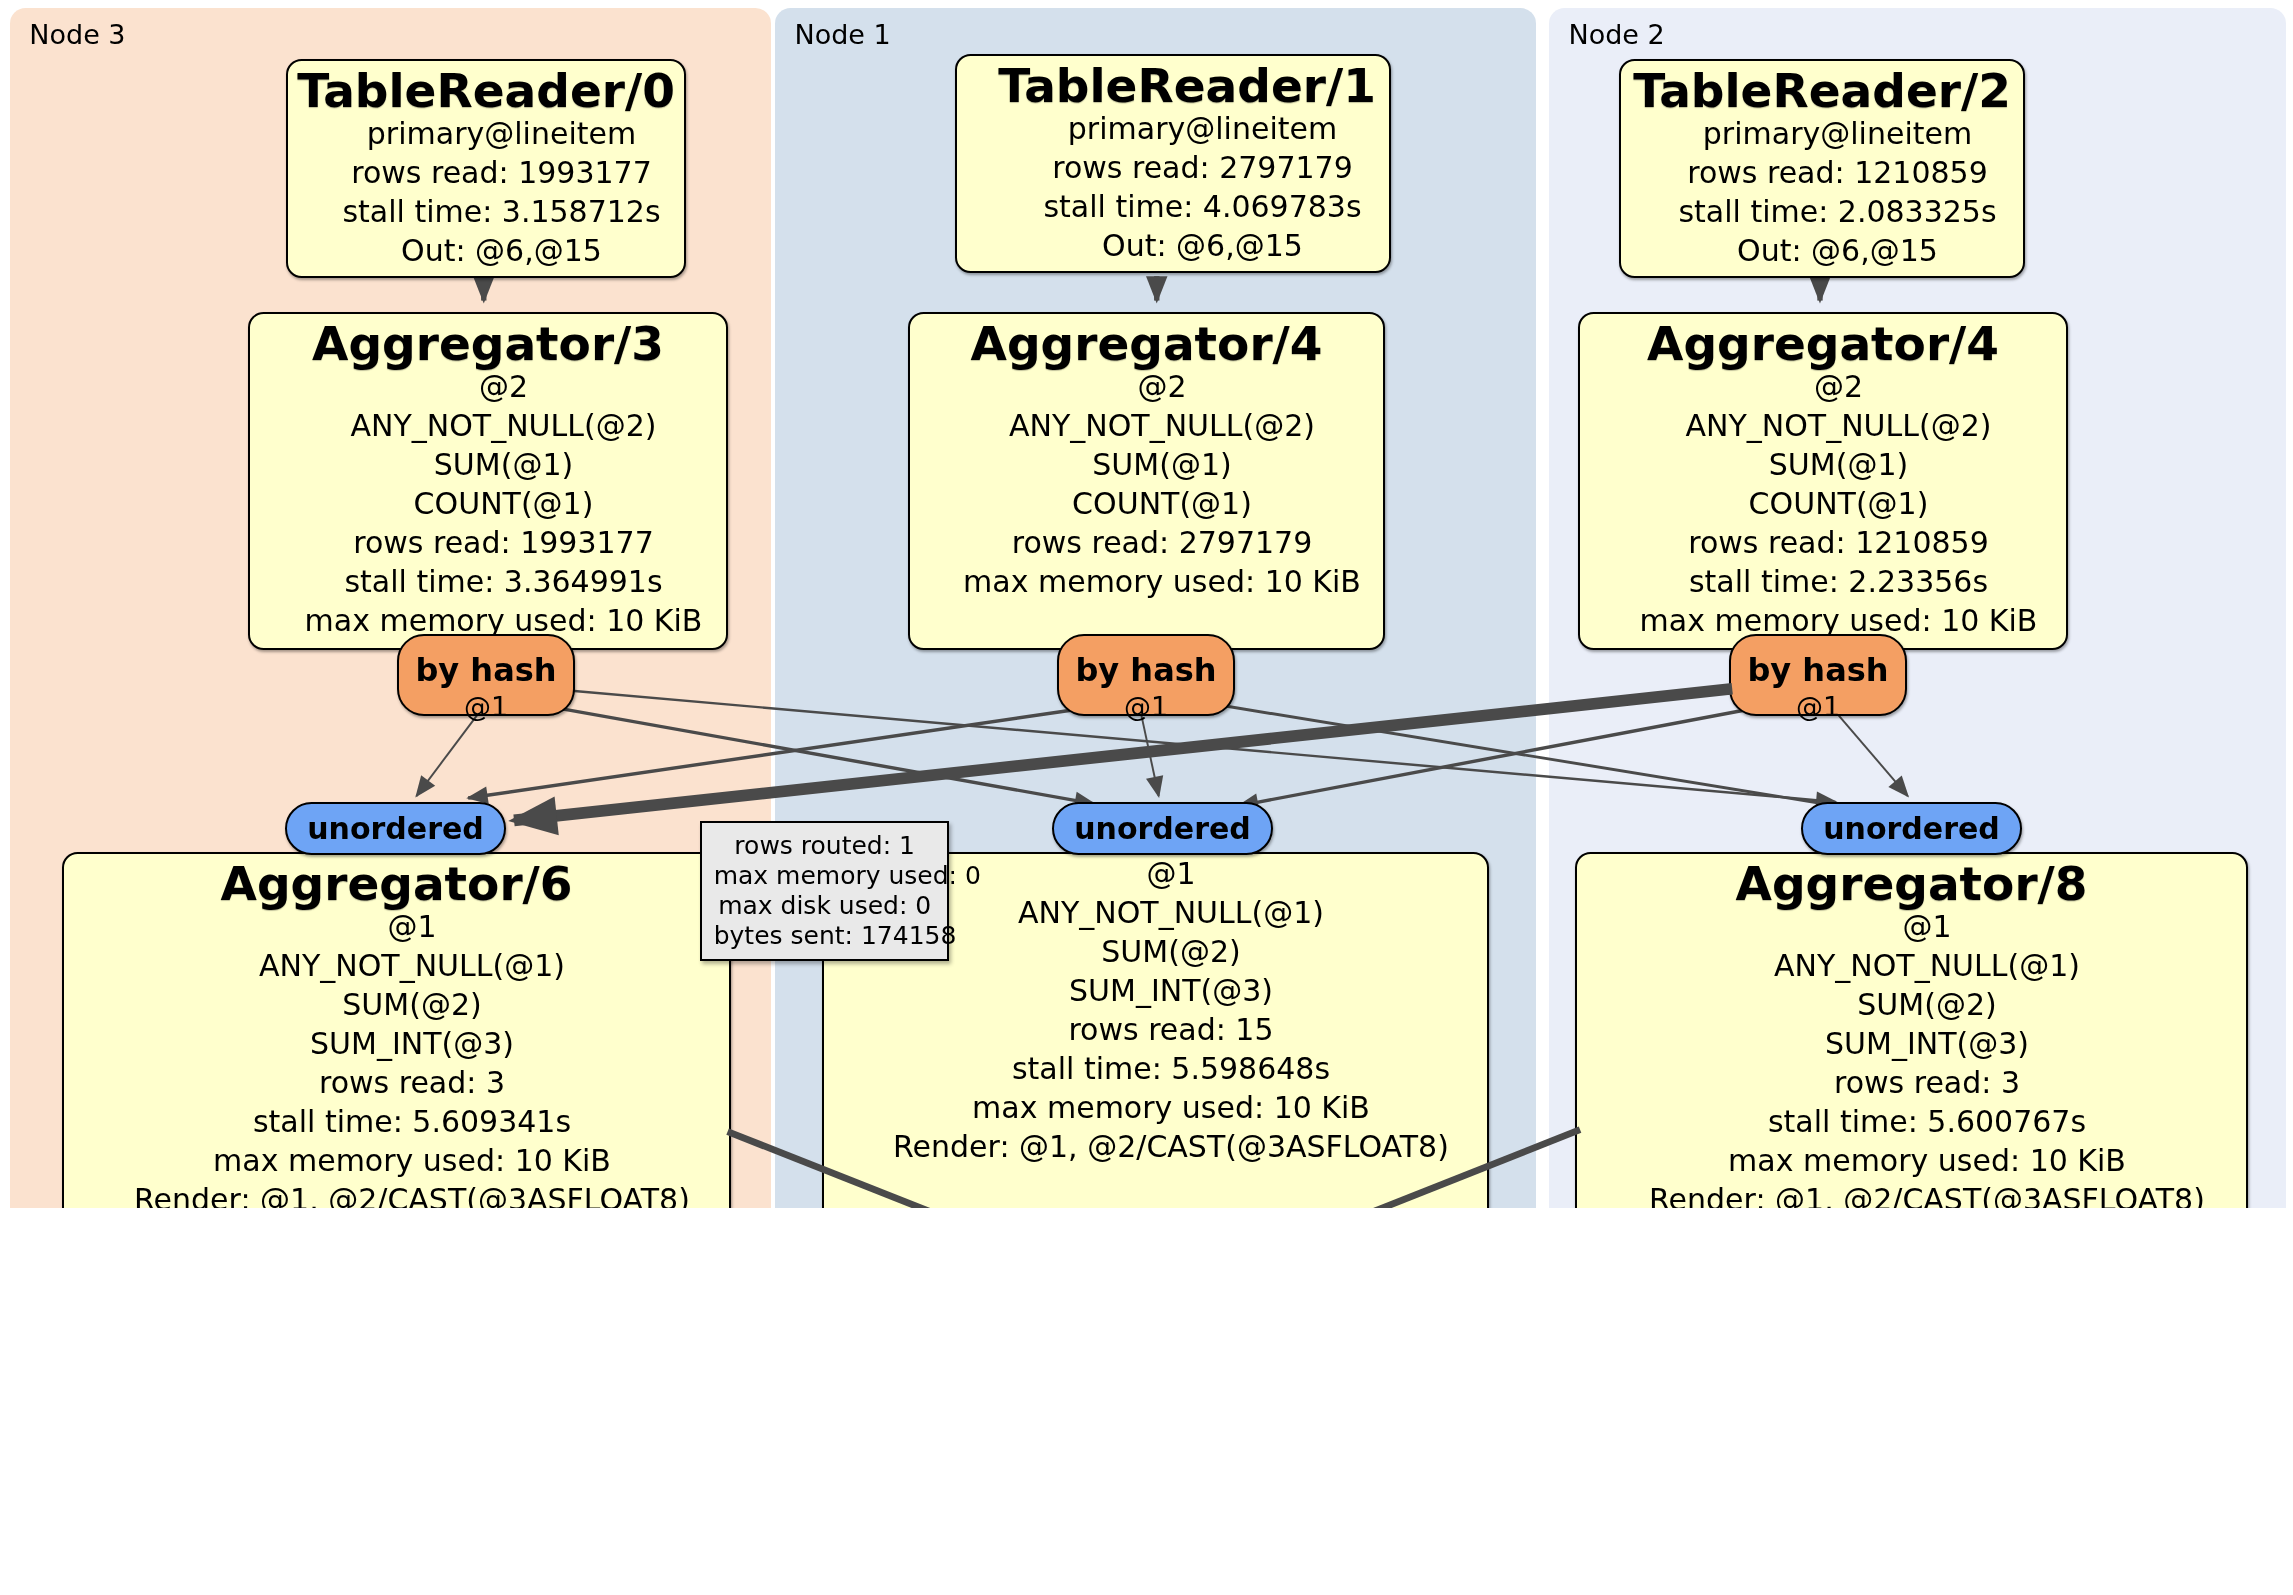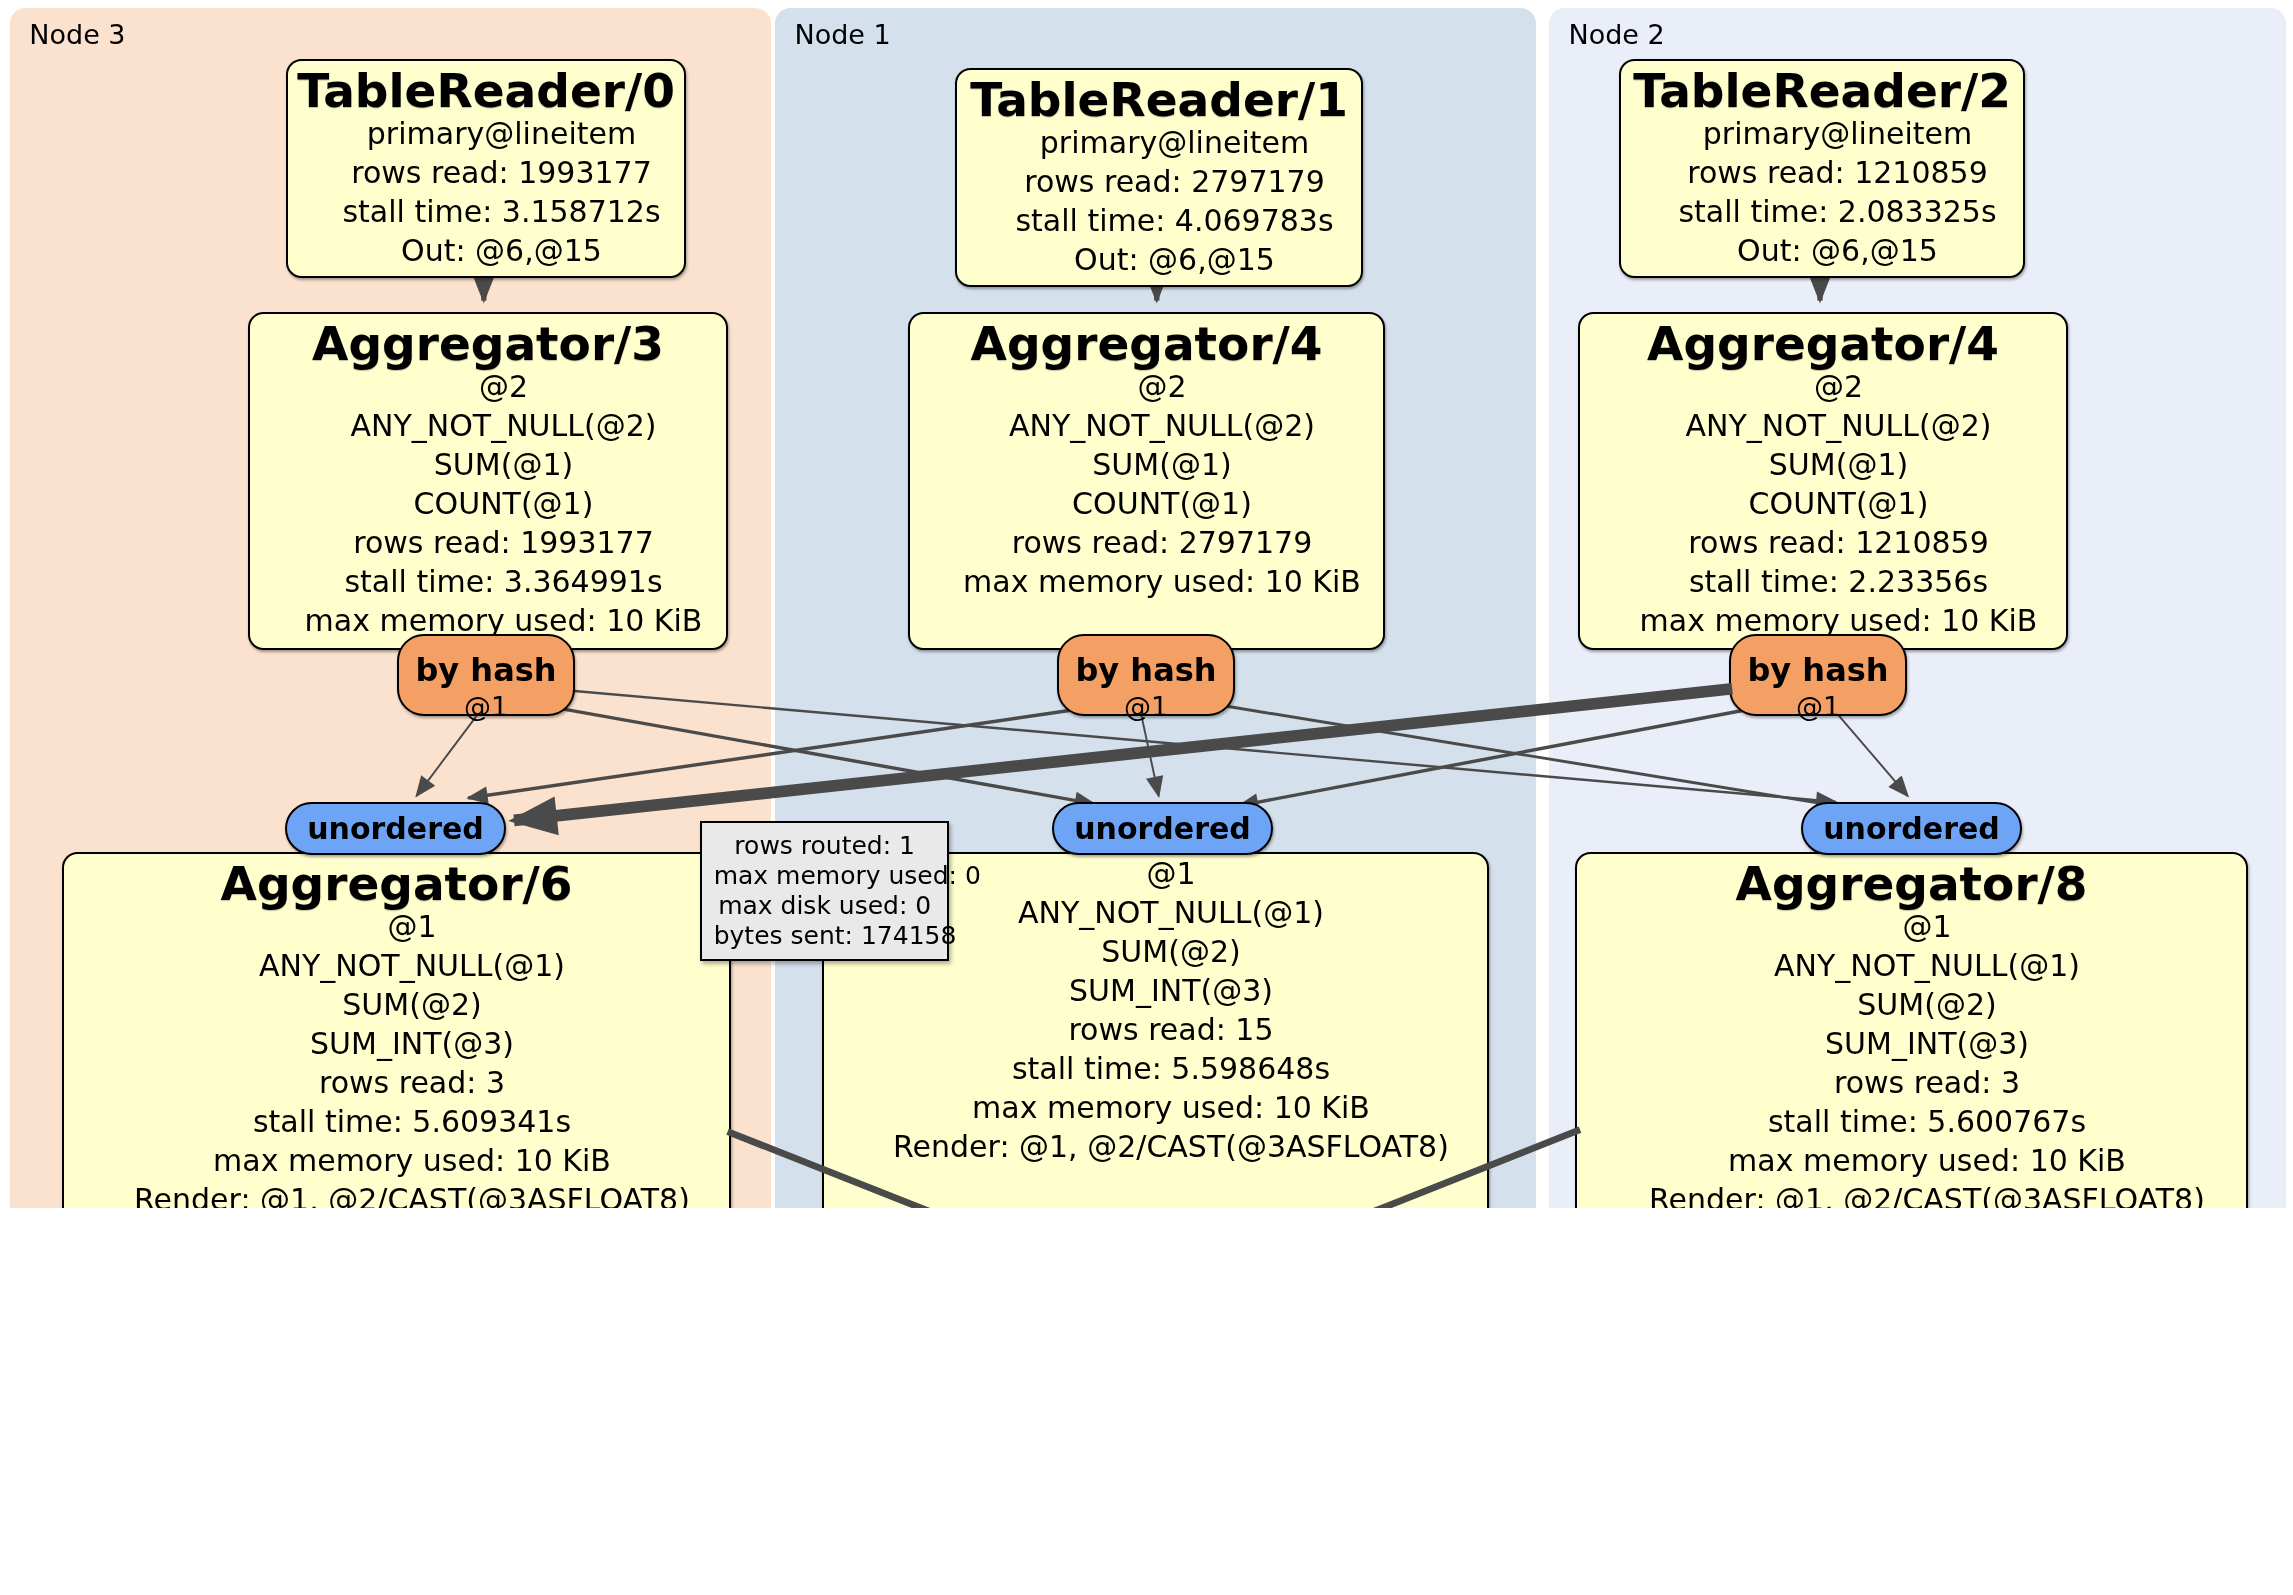--- a/index.html
+++ b/index.html
@@ -78,21 +78,21 @@
 
   <div class="proc" style="left:286px;top:59px;width:396px;height:215px;">
     <div class="ptitle">TableReader/0</div>
     <div>
         <div class="pline">primary@lineitem</div>
         <div class="pline">rows read: 1993177</div>
         <div class="pline">stall time: 3.158712s</div>
         <div class="pline">Out: @6,@15</div>
       </div>
   </div>
-  <div class="proc" style="left:955px;top:68px;width:404px;height:215px;">
+  <div class="proc" style="left:955px;top:54px;width:404px;height:215px;padding-left:28px;">
     <div class="ptitle">TableReader/1</div>
     <div>
         <div class="pline">primary@lineitem</div>
         <div class="pline">rows read: 2797179</div>
         <div class="pline">stall time: 4.069783s</div>
         <div class="pline">Out: @6,@15</div>
       </div>
   </div>
   <div class="proc" style="left:1619px;top:59px;width:402px;height:215px;">
     <div class="ptitle">TableReader/2</div>

